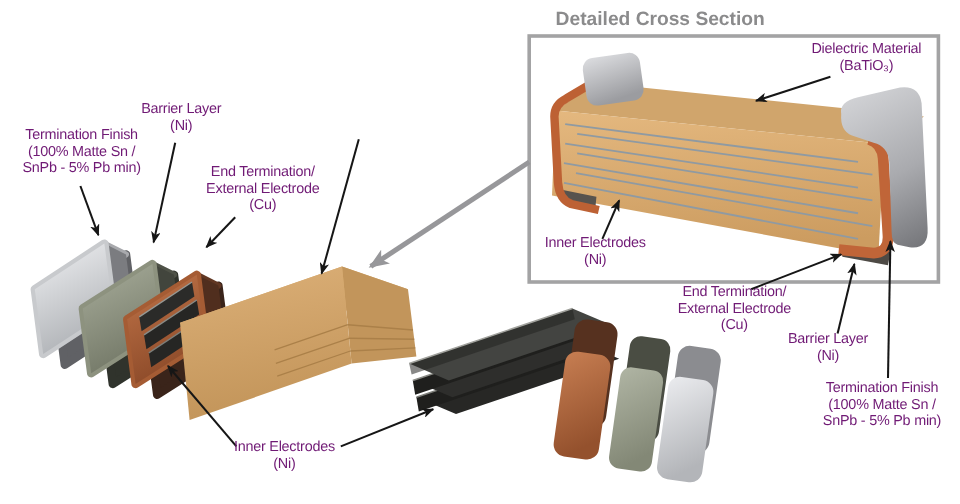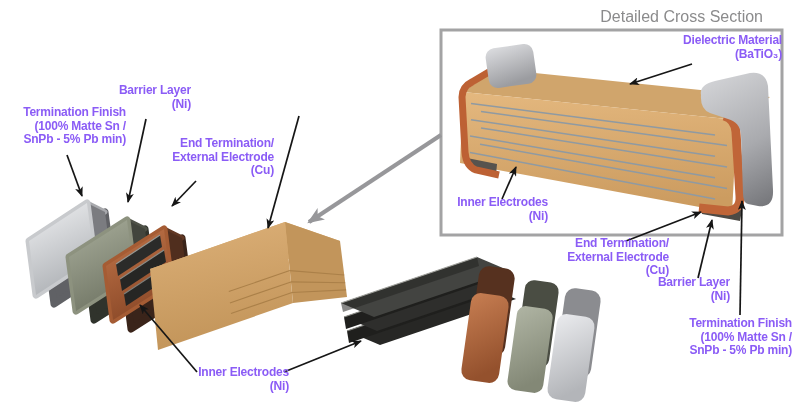--- a/index.html
+++ b/index.html
@@ -1,23 +1,23 @@
 <!DOCTYPE html>
 <html><head>
 <meta charset="utf-8">
 <style>
   html,body{margin:0;padding:0;background:#ffffff;}
   #stage{position:relative;width:800px;height:420px;background:#ffffff;overflow:hidden;
          font-family:"Liberation Sans","DejaVu Sans",sans-serif;}
   #art{position:absolute;left:0;top:0;}
-  .lbl{position:absolute;font-weight:700;font-size:12px;line-height:13.5px;color:#8b5cf6;
-       text-align:right;white-space:pre-line;letter-spacing:-0.2px;
+  .lbl{position:absolute;font-weight:400;font-size:12px;line-height:13.5px;color:#701a75;
+       text-align:center;white-space:pre-line;letter-spacing:-0.2px;
        font-family:"Liberation Sans","DejaVu Sans",sans-serif;}
-  .inset-title{position:absolute;font-weight:400;font-size:16px;line-height:17px;color:#8b8b8c;
-       text-align:right;white-space:pre-line;letter-spacing:0;}
+  .inset-title{position:absolute;font-weight:700;font-size:16px;line-height:17px;color:#8b8b8c;
+       text-align:left;white-space:pre-line;letter-spacing:0;}
 </style>
 </head>
 <body>
 
 <div id="stage">
 
 <svg id="art" width="800" height="420" viewBox="0 0 800 420">
   <defs>
     <linearGradient id="gSilL" x1="0" y1="0" x2="0.35" y2="1">
       <stop offset="0" stop-color="#f0f1f3"></stop>

